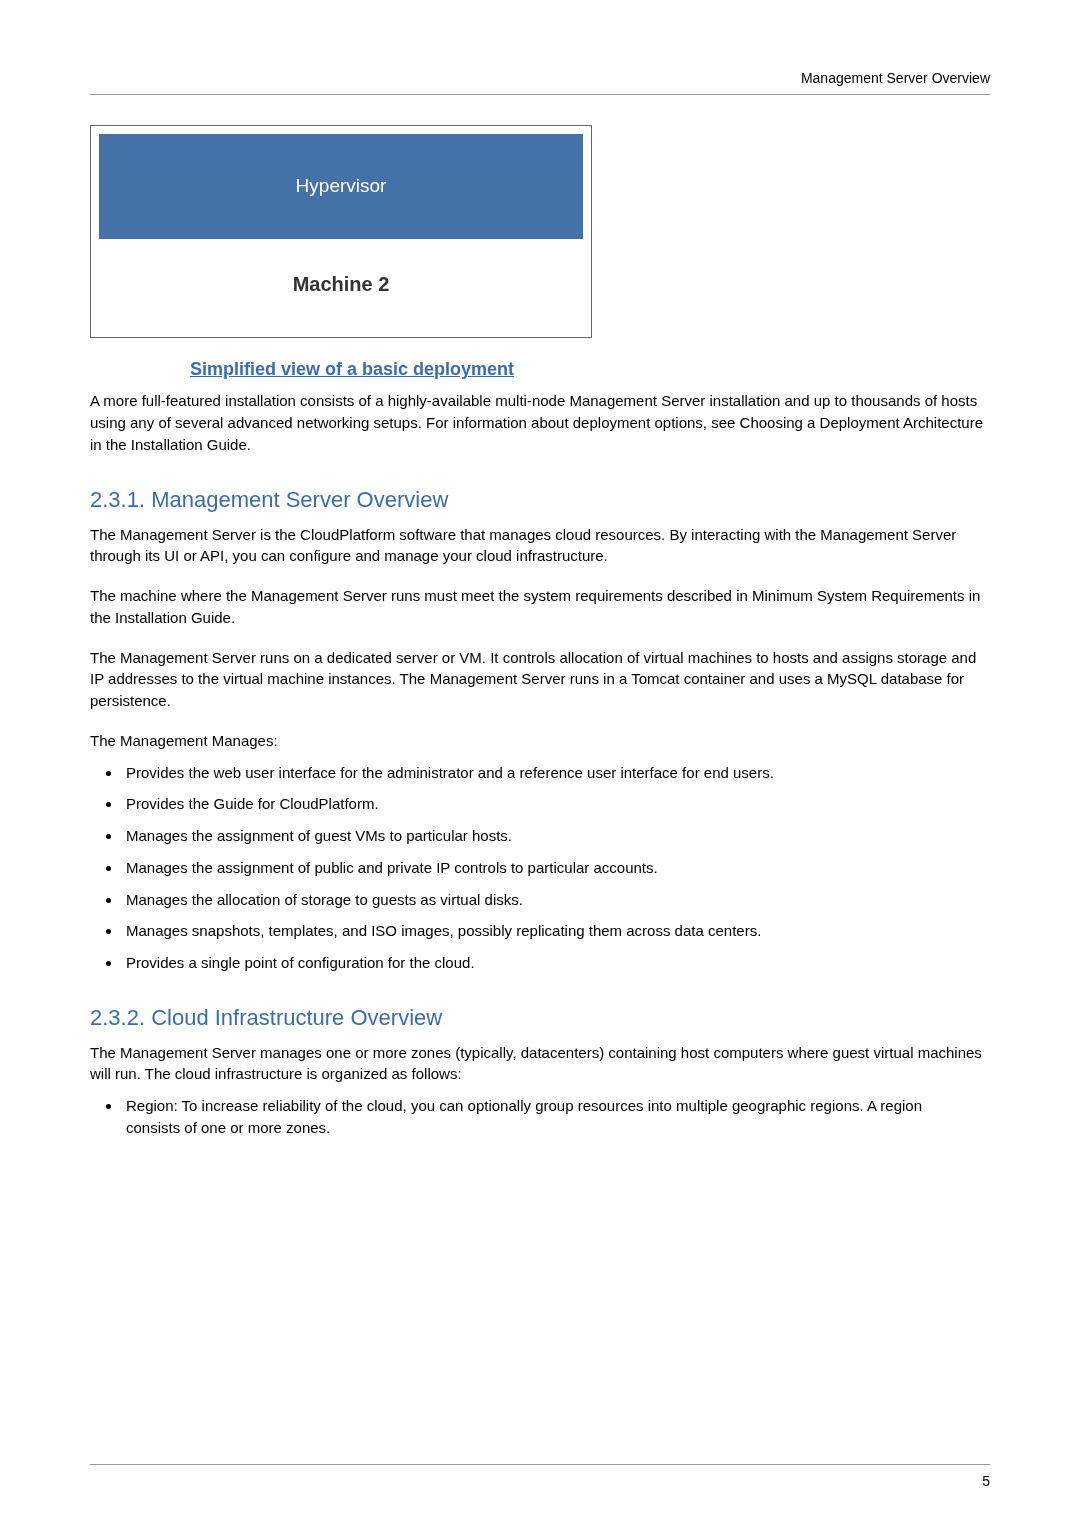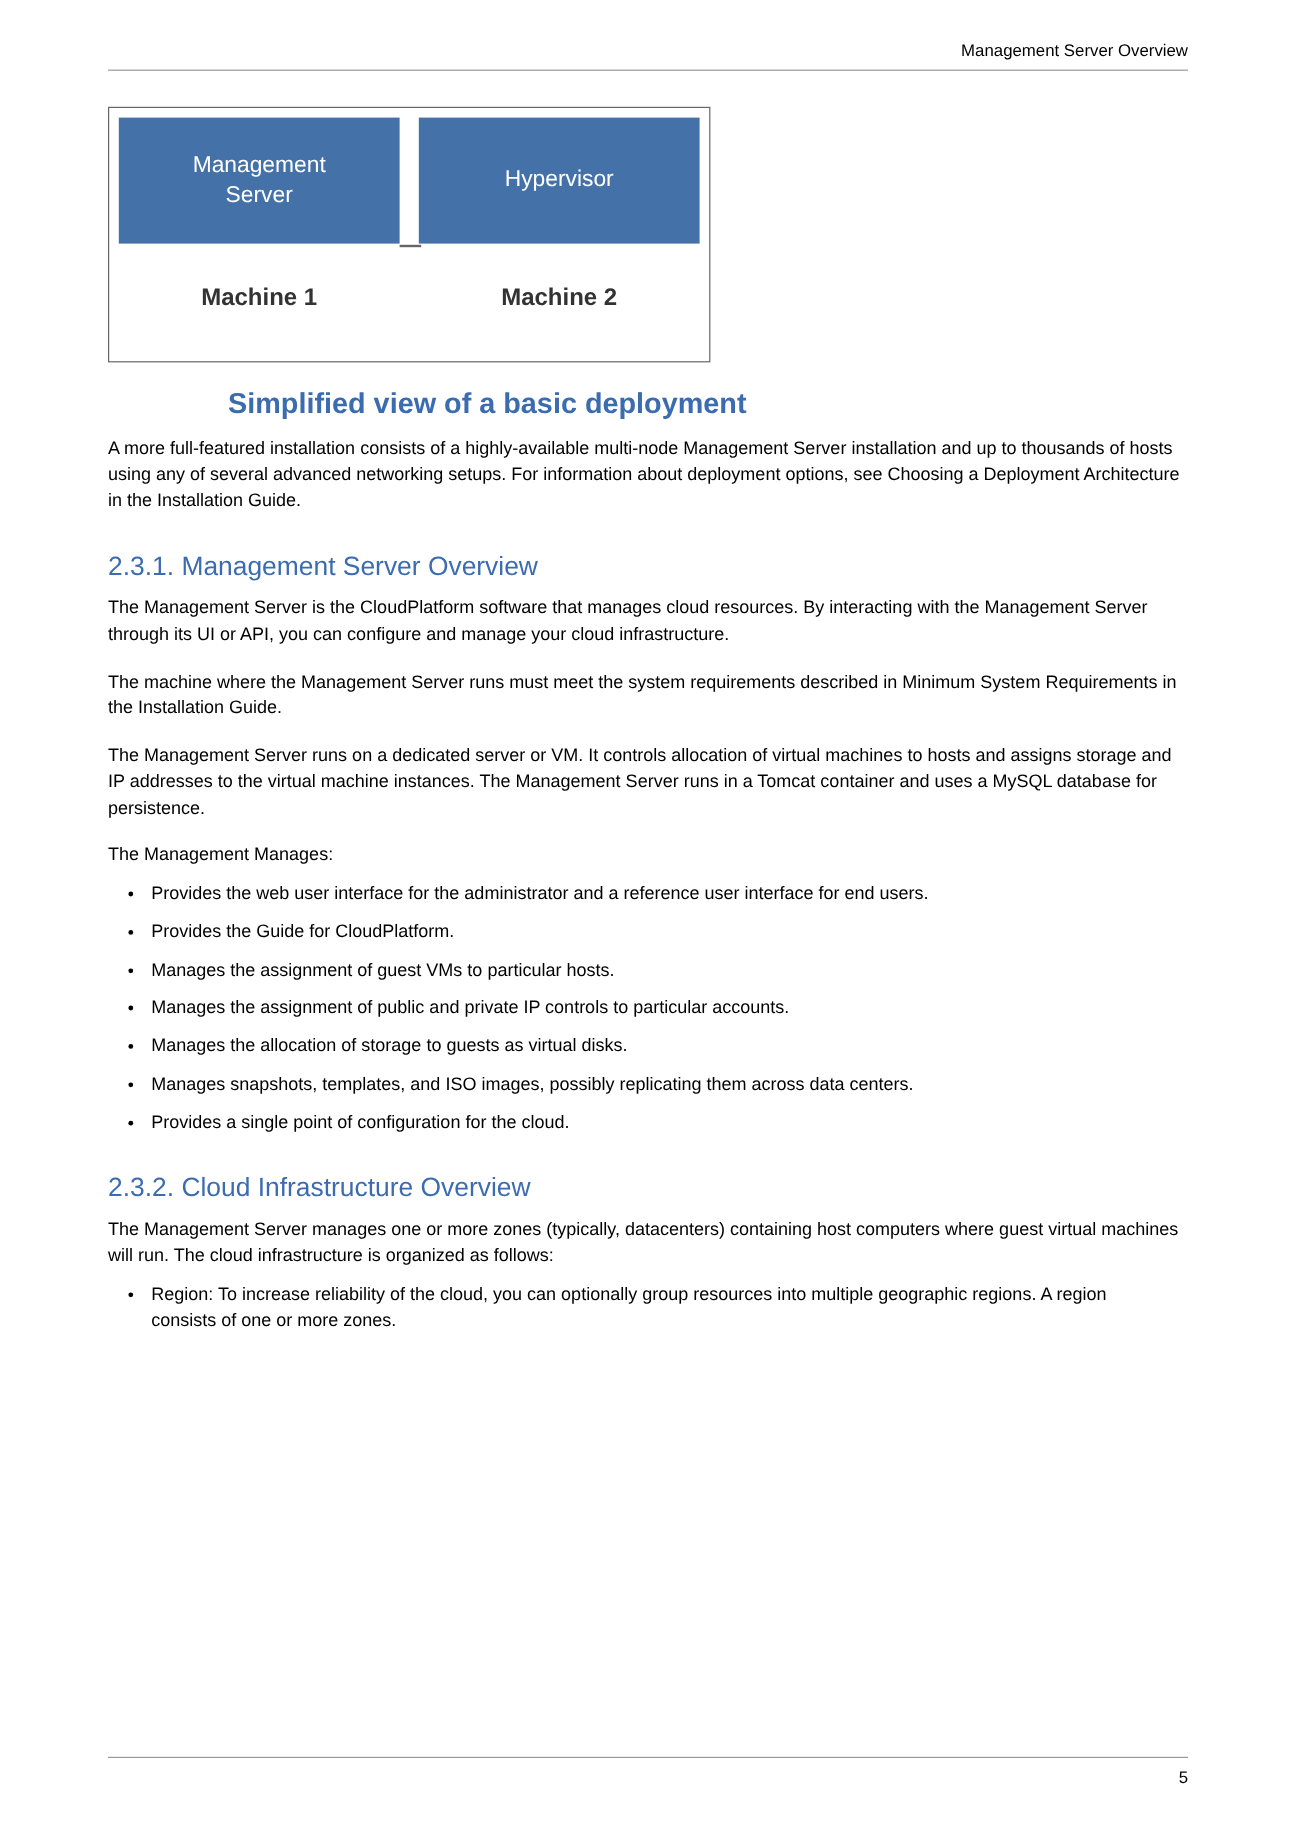--- a/index.html
+++ b/index.html
@@ -8,21 +8,21 @@
       font-family: "Liberation Sans", Arial, Helvetica, sans-serif;
       font-size: 15px;
       line-height: 1.45;
       color: #000;
       background: #fff;
     }
     .page {
       width: 1080px;
       min-height: 1527px;
       margin: 0 auto;
-      padding: 32px 90px 40px 90px;
+      padding: 68px 90px 40px 90px;
       box-sizing: border-box;
       position: relative;
     }
     .header-right {
       text-align: right;
       font-size: 14px;
       color: #000;
       margin-bottom: 6px;
     }
     .hr-top {
@@ -67,22 +67,23 @@
       position: absolute;
       right: -18px;
       top: 106px;
       width: 18px;
       height: 2px;
       background: #666;
     }
     .diagram-caption {
       color: #3b6cb0;
       font-weight: bold;
-      font-size: 24px;
+      font-size: 18px;
       margin: 12px 0 8px 100px;
+      text-decoration: underline;
     }
     .para {
       margin: 8px 0 18px 0;
     }
     h2.section {
       color: #3b6cb0;
       font-size: 22px;
       font-weight: normal;
       margin: 28px 0 4px 0;
     }
@@ -112,28 +113,20 @@
     }
   </style>
 </head>
 <body>
 
 <div class="page">
   <div class="header-right">Management Server Overview</div>
   <hr class="hr-top">
 
   <div class="diagram">
-    <div class="diagram-col left">
-      <div class="top-box">
-        <span style="white-space: pre-line;">Management
-Server</span>
-      </div>
-      <div class="bottom-label">Machine 1</div>
-      <div class="link-line"></div>
-    </div>
     <div class="diagram-col">
       <div class="top-box">
         <span>Hypervisor</span>
       </div>
       <div class="bottom-label">Machine 2</div>
     </div>
   </div>
 
   <div class="diagram-caption">Simplified view of a basic deployment</div>
 

